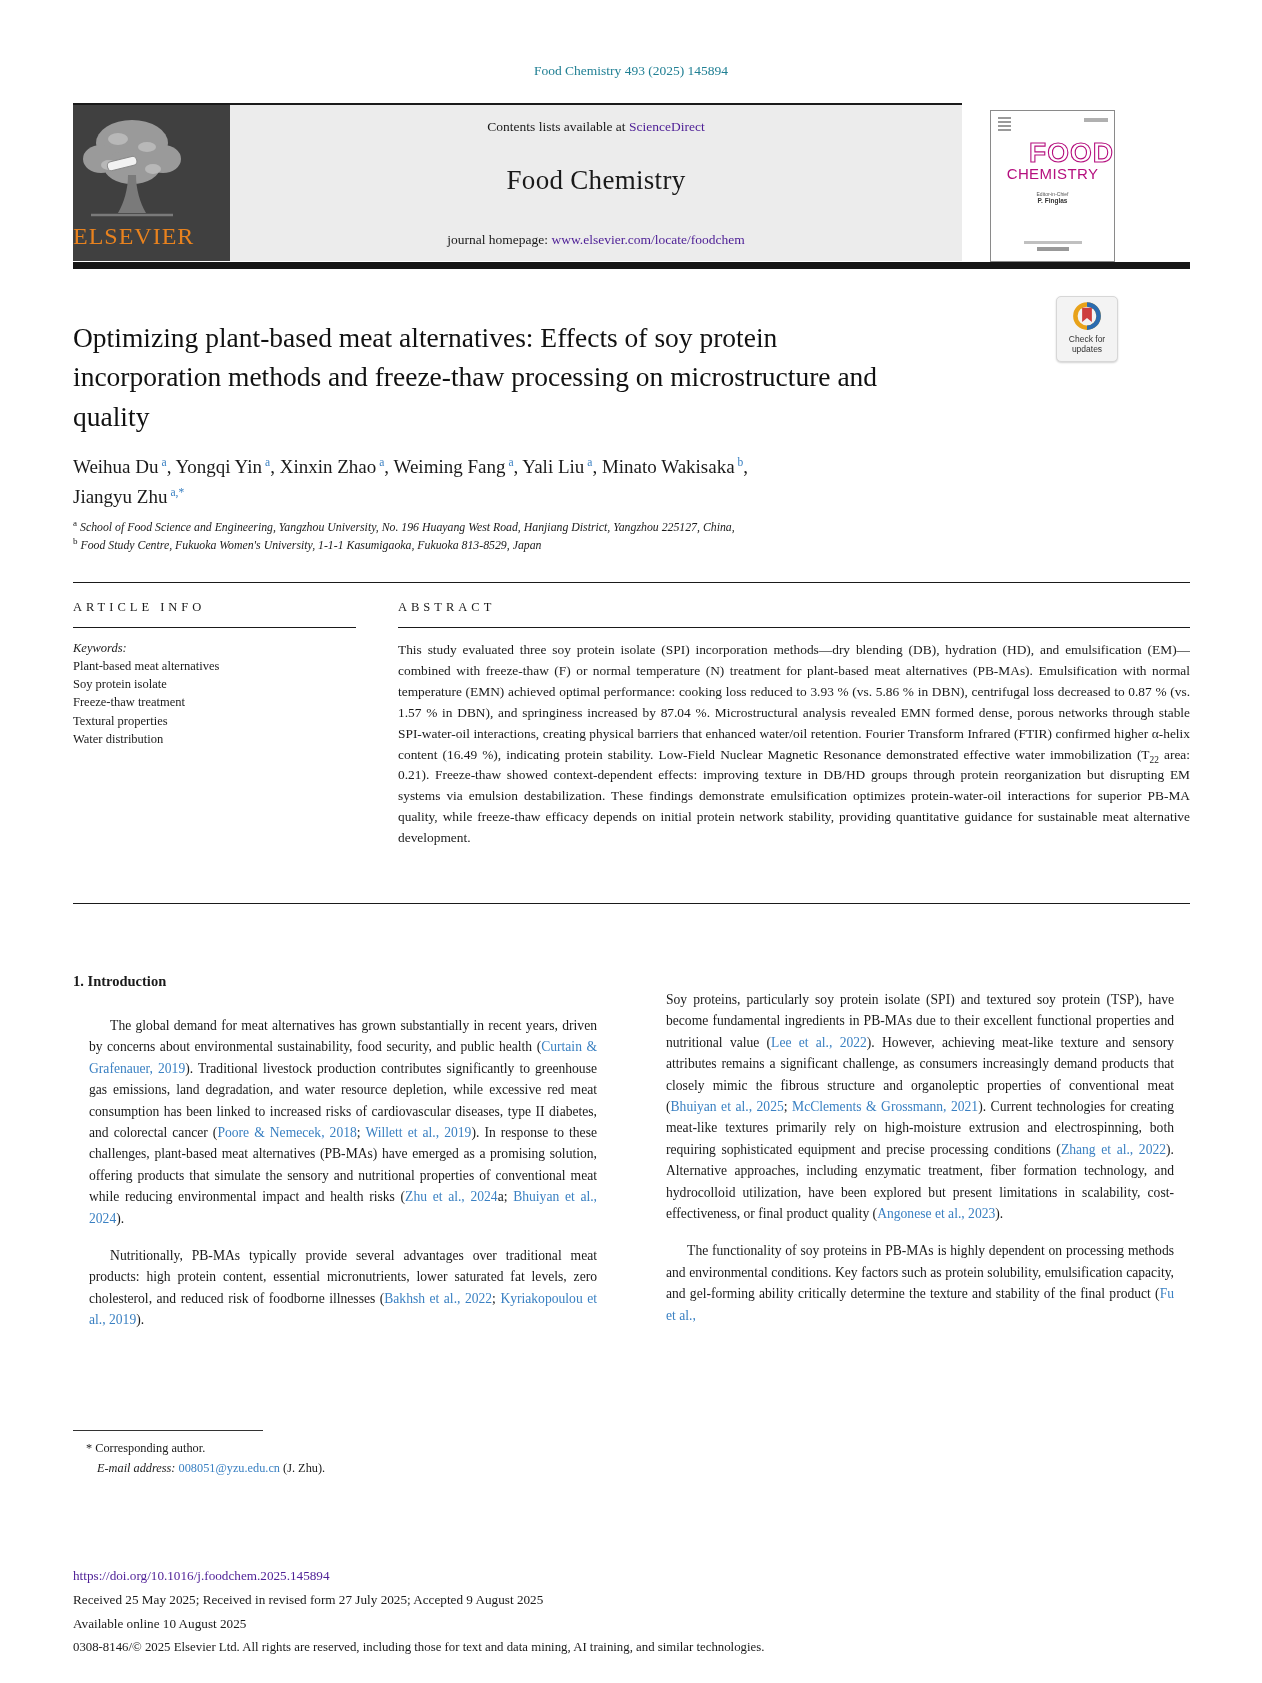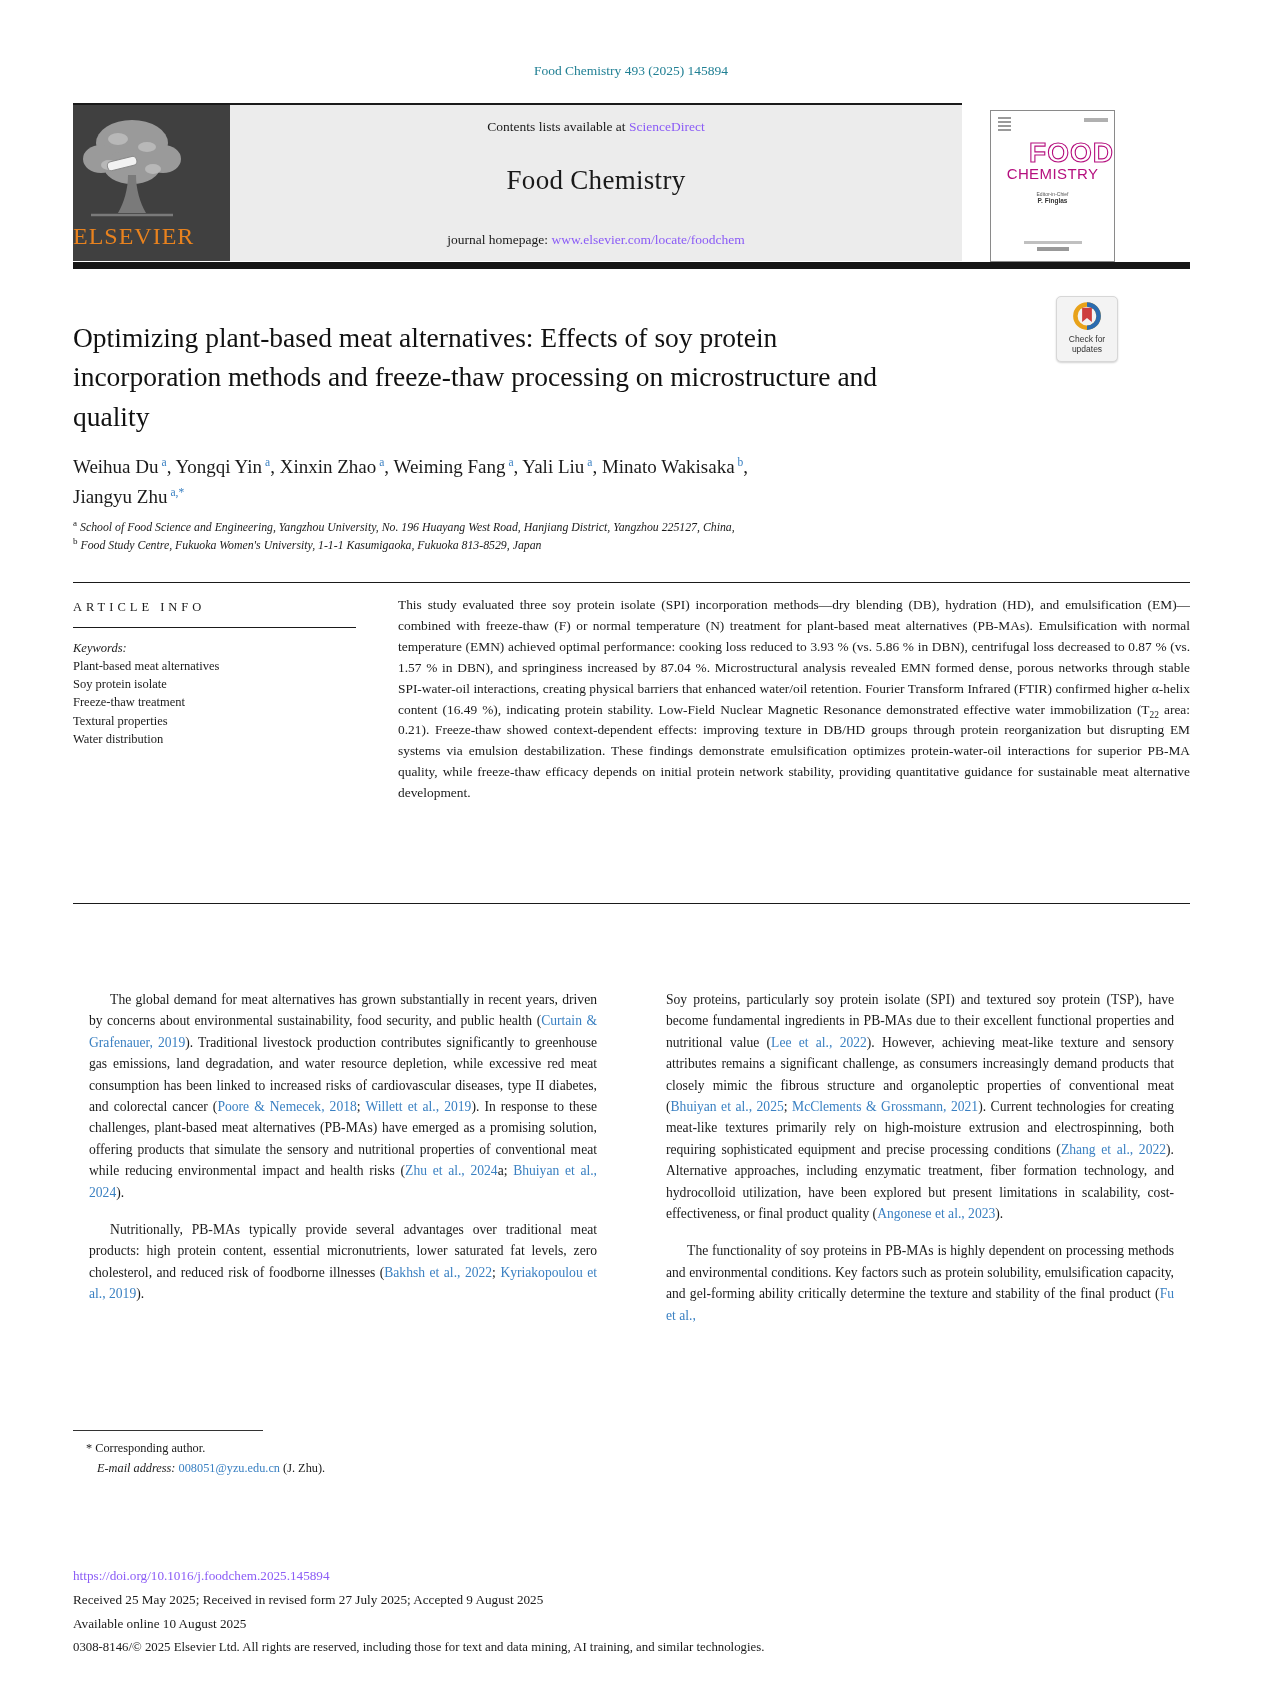--- a/index.html
+++ b/index.html
@@ -15,21 +15,21 @@
     font-size:13.5px;color:#1f7f93;}
 
   
   .masthead{position:absolute;left:73px;top:103px;width:889px;height:156px;
     border-top:2px solid #1a1a1a;display:flex;}
   .logo-col{width:157px;background:#404040;text-align:left;padding-top:8px;}
   .elsevier-word{font-size:24px;color:#e8821e;letter-spacing:1px;margin-top:0;}
   .panel{flex:1;background:#ececec;display:flex;flex-direction:column;align-items:center;
     justify-content:space-between;padding:14px 0 13px;}
   .contents-line{font-size:13.5px;}
-  .link-blue{color:#8b5cf6;}
+  .link-blue{color:#4c1d95;}
   .journal-title{font-size:27px;letter-spacing:0.3px;}
   .homepage-line{font-size:13.5px;margin-top:7px;}
 
   
   .cover-box{position:absolute;left:990px;top:110px;width:123px;height:150px;
     border:1px solid #8a8a8a;background:#fff;font-family:"Liberation Sans",sans-serif;}
   .cover-logo{position:absolute;left:7px;top:6px;width:13px;height:15px;
     background:repeating-linear-gradient(#9a9a9a 0 2px,#fff 2px 4px);}
   .cover-issn{position:absolute;right:6px;top:7px;width:24px;height:4px;background:#b0b0b0;}
   .cover-food{margin-top:30px;text-align:right;font-size:28px;font-weight:bold;letter-spacing:1px;
@@ -163,26 +163,28 @@
       <div>
           <div>Plant-based meat alternatives</div>
           <div>Soy protein isolate</div>
           <div>Freeze-thaw treatment</div>
           <div>Textural properties</div>
           <div>Water distribution</div>
         </div>
     </div>
   </div>
   <div class="abs-col">
+    <div class="sec-head">ABSTRACT</div>
     <div class="abs-text">This study evaluated three soy protein isolate (SPI) incorporation methods—dry blending (DB), hydration (HD), and emulsification (EM)—combined with freeze-thaw (F) or normal temperature (N) treatment for plant-based meat alternatives (PB-MAs). Emulsification with normal temperature (EMN) achieved optimal performance: cooking loss reduced to 3.93 % (vs. 5.86 % in DBN), centrifugal loss decreased to 0.87 % (vs. 1.57 % in DBN), and springiness increased by 87.04 %. Microstructural analysis revealed EMN formed dense, porous networks through stable SPI-water-oil interactions, creating physical barriers that enhanced water/oil retention. Fourier Transform Infrared (FTIR) confirmed higher α-helix content (16.49 %), indicating protein stability. Low-Field Nuclear Magnetic Resonance demonstrated effective water immobilization (T<sub>22</sub> area: 0.21). Freeze-thaw showed context-dependent effects: improving texture in DB/HD groups through protein reorganization but disrupting EM systems via emulsion destabilization. These findings demonstrate emulsification optimizes protein-water-oil interactions for superior PB-MA quality, while freeze-thaw efficacy depends on initial protein network stability, providing quantitative guidance for sustainable meat alternative development.</div>
   </div>
 </div>
 
 <div class="body-cols">
   <div class="col-left">
+    <h2 class="intro-head">1. Introduction</h2>
     <div>
         <p class="body-p indent">The global demand for meat alternatives has grown substantially in recent years, driven by concerns about environmental sustainability, food security, and public health (<span class="cite">Curtain &amp; Grafenauer, 2019</span>). Traditional livestock production contributes significantly to greenhouse gas emissions, land degradation, and water resource depletion, while excessive red meat consumption has been linked to increased risks of cardiovascular diseases, type II diabetes, and colorectal cancer (<span class="cite">Poore &amp; Nemecek, 2018</span>; <span class="cite">Willett et al., 2019</span>). In response to these challenges, plant-based meat alternatives (PB-MAs) have emerged as a promising solution, offering products that simulate the sensory and nutritional properties of conventional meat while reducing environmental impact and health risks (<span class="cite">Zhu et al., 2024</span>a; <span class="cite">Bhuiyan et al., 2024</span>).</p>
         <p class="body-p indent">Nutritionally, PB-MAs typically provide several advantages over traditional meat products: high protein content, essential micronutrients, lower saturated fat levels, zero cholesterol, and reduced risk of foodborne illnesses (<span class="cite">Bakhsh et al., 2022</span>; <span class="cite">Kyriakopoulou et al., 2019</span>).</p>
       </div>
   </div>
   <div class="col-right">
     <div>
         <p class="body-p">Soy proteins, particularly soy protein isolate (SPI) and textured soy protein (TSP), have become fundamental ingredients in PB-MAs due to their excellent functional properties and nutritional value (<span class="cite">Lee et al., 2022</span>). However, achieving meat-like texture and sensory attributes remains a significant challenge, as consumers increasingly demand products that closely mimic the fibrous structure and organoleptic properties of conventional meat (<span class="cite">Bhuiyan et al., 2025</span>; <span class="cite">McClements &amp; Grossmann, 2021</span>). Current technologies for creating meat-like textures primarily rely on high-moisture extrusion and electrospinning, both requiring sophisticated equipment and precise processing conditions (<span class="cite">Zhang et al., 2022</span>). Alternative approaches, including enzymatic treatment, fiber formation technology, and hydrocolloid utilization, have been explored but present limitations in scalability, cost-effectiveness, or final product quality (<span class="cite">Angonese et al., 2023</span>).</p>
         <p class="body-p indent">The functionality of soy proteins in PB-MAs is highly dependent on processing methods and environmental conditions. Key factors such as protein solubility, emulsification capacity, and gel-forming ability critically determine the texture and stability of the final product (<span class="cite">Fu et al.,</span></p>
       </div>

